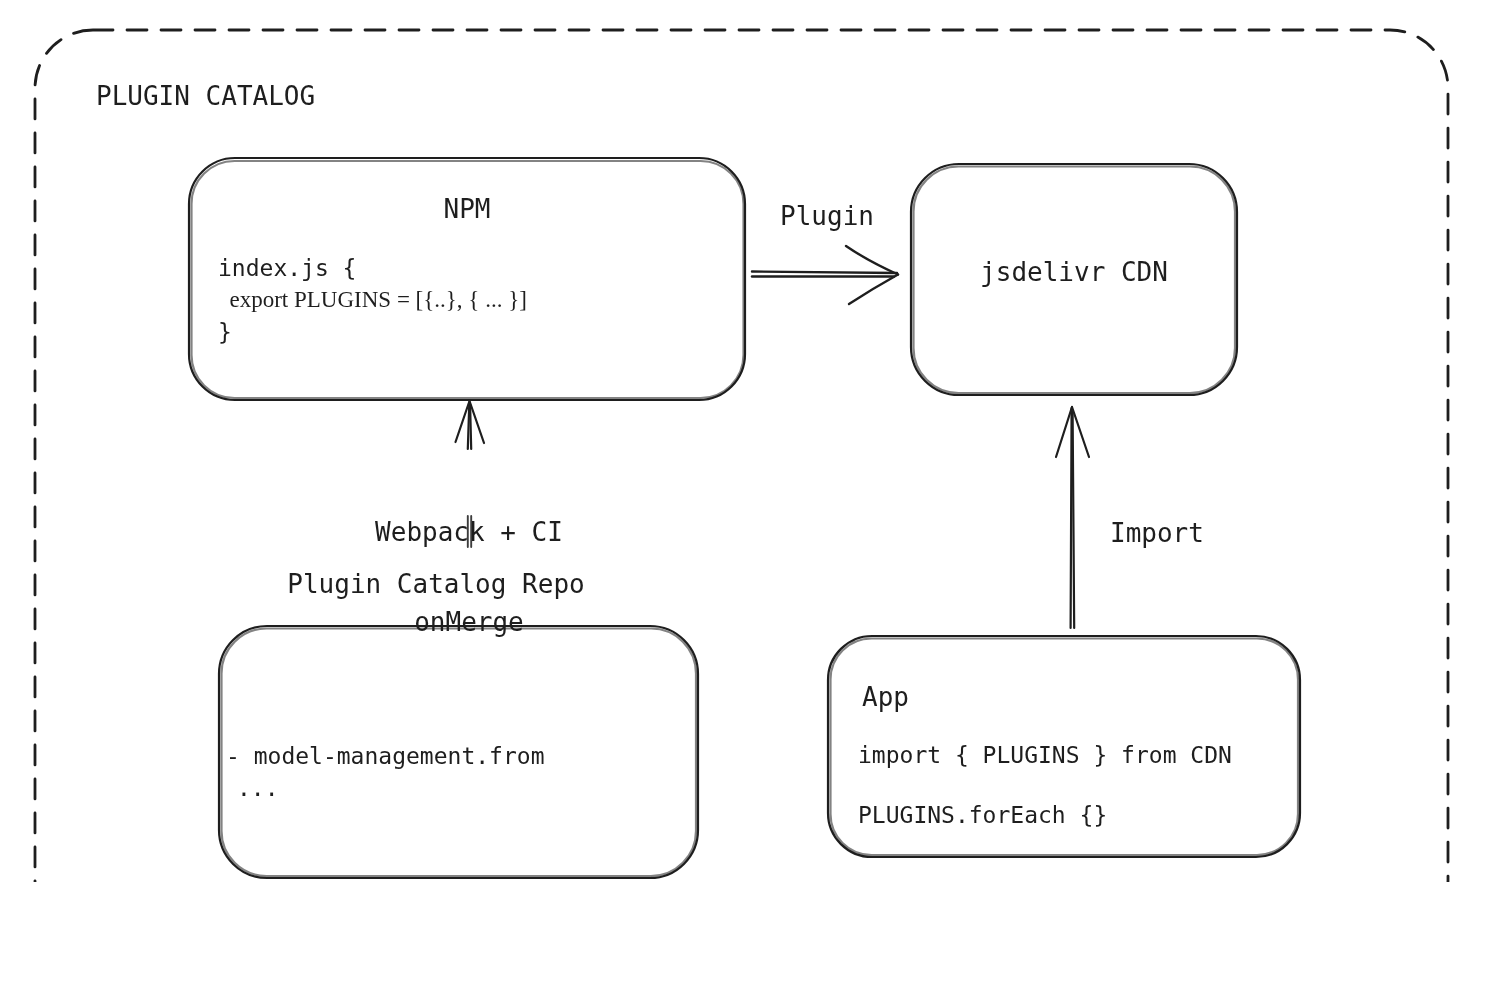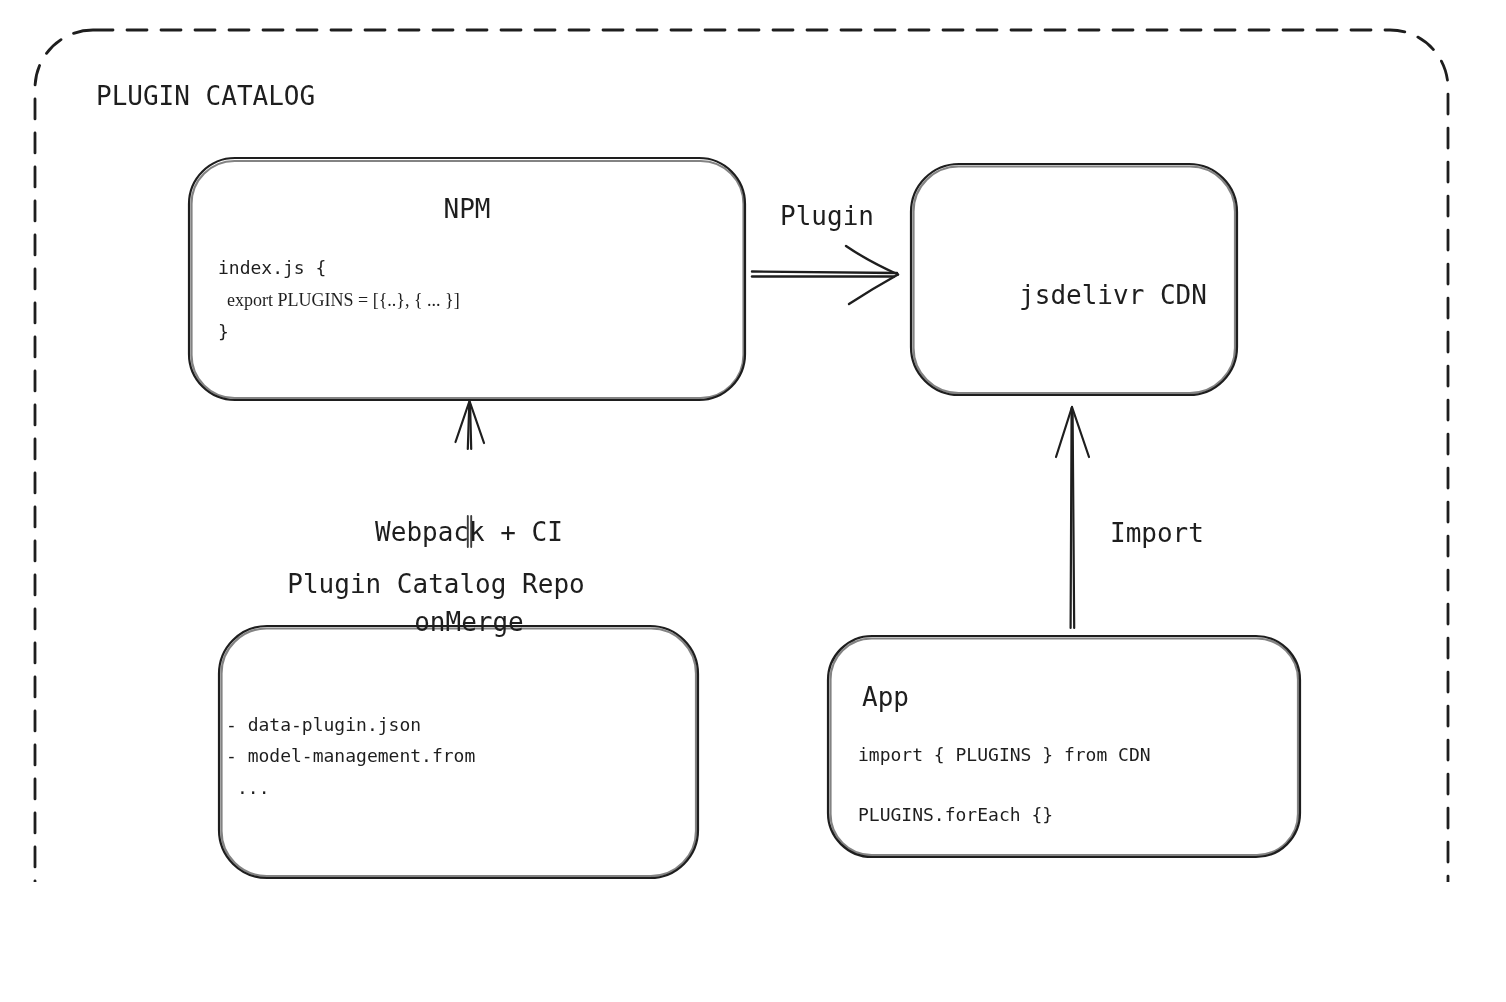--- a/index.html
+++ b/index.html
@@ -21,31 +21,31 @@
     left: 0;
     top: 0;
   }
   .t {
     position: absolute;
     white-space: pre;
     color: #1e1e1e;
     font-family: "DejaVu Sans Mono", "Liberation Mono", monospace;
   }
   .lbl  { font-size: 26px; line-height: 30px; }
-  .code { font-size: 18px; line-height: 32px; }
+  .code { font-size: 23px; line-height: 32px; }
   .ctr  { text-align: center; }
 
   
   #catalog-title   { left: 96px;  top: 81px; }
   #npm-title       { left: 189px; top: 194px; width: 556px; }
   #npm-code-0      { left: 218px; top: 252px; }
   #npm-code-1      { left: 218px; top: 284px; font-family: Liberation Serif, serif; }
   #npm-code-2      { left: 218px; top: 316px; }
   #cache-label     { left: 759px; top: 201px; width: 136px; }
-  #cdn-label       { left: 911px; top: 280px; width: 326px; padding-left: 39px; }
+  #cdn-label       { left: 911px; top: 257px; width: 326px; }
   #build-label     { left: 329px; top: 457px; width: 280px; }
   #repo-label      { left: 246px; top: 569px; width: 380px; }
   #repo-file-0     { left: 226px; top: 709px; }
   #repo-file-1     { left: 226px; top: 740px; }
   #repo-file-2     { left: 237px; top: 772px; }
   #app-title       { left: 862px; top: 682px; }
   #app-code-0      { left: 858px; top: 739px; text-align: right; }
   #app-code-1      { left: 858px; top: 799px; text-align: right; }
   #import-label    { left: 1110px; top: 518px; }
 </style>
@@ -114,21 +114,20 @@
   <div class="t lbl ctr" id="cache-label">Plugin</div>
 
   <div class="t lbl ctr" id="cdn-label">jsdelivr CDN</div>
 
   <div class="t lbl ctr" id="build-label">
     <div>Webpack + CI</div>
     <div>onMerge</div>
   </div>
 
   <div class="t lbl ctr" id="repo-label">Plugin Catalog Repo</div>
-  <div class="t code" id="repo-file-0">- data-plugin.json</div>
   <div class="t code" id="repo-file-1">- model-management.from</div>
   <div class="t code" id="repo-file-2">...</div>
 
   <div class="t lbl" id="app-title">App</div>
   <div class="t code" id="app-code-0">import { PLUGINS } from CDN</div>
   <div class="t code" id="app-code-1">PLUGINS.forEach {}</div>
 
   <div class="t lbl" id="import-label">Import</div>
 
 </div>

